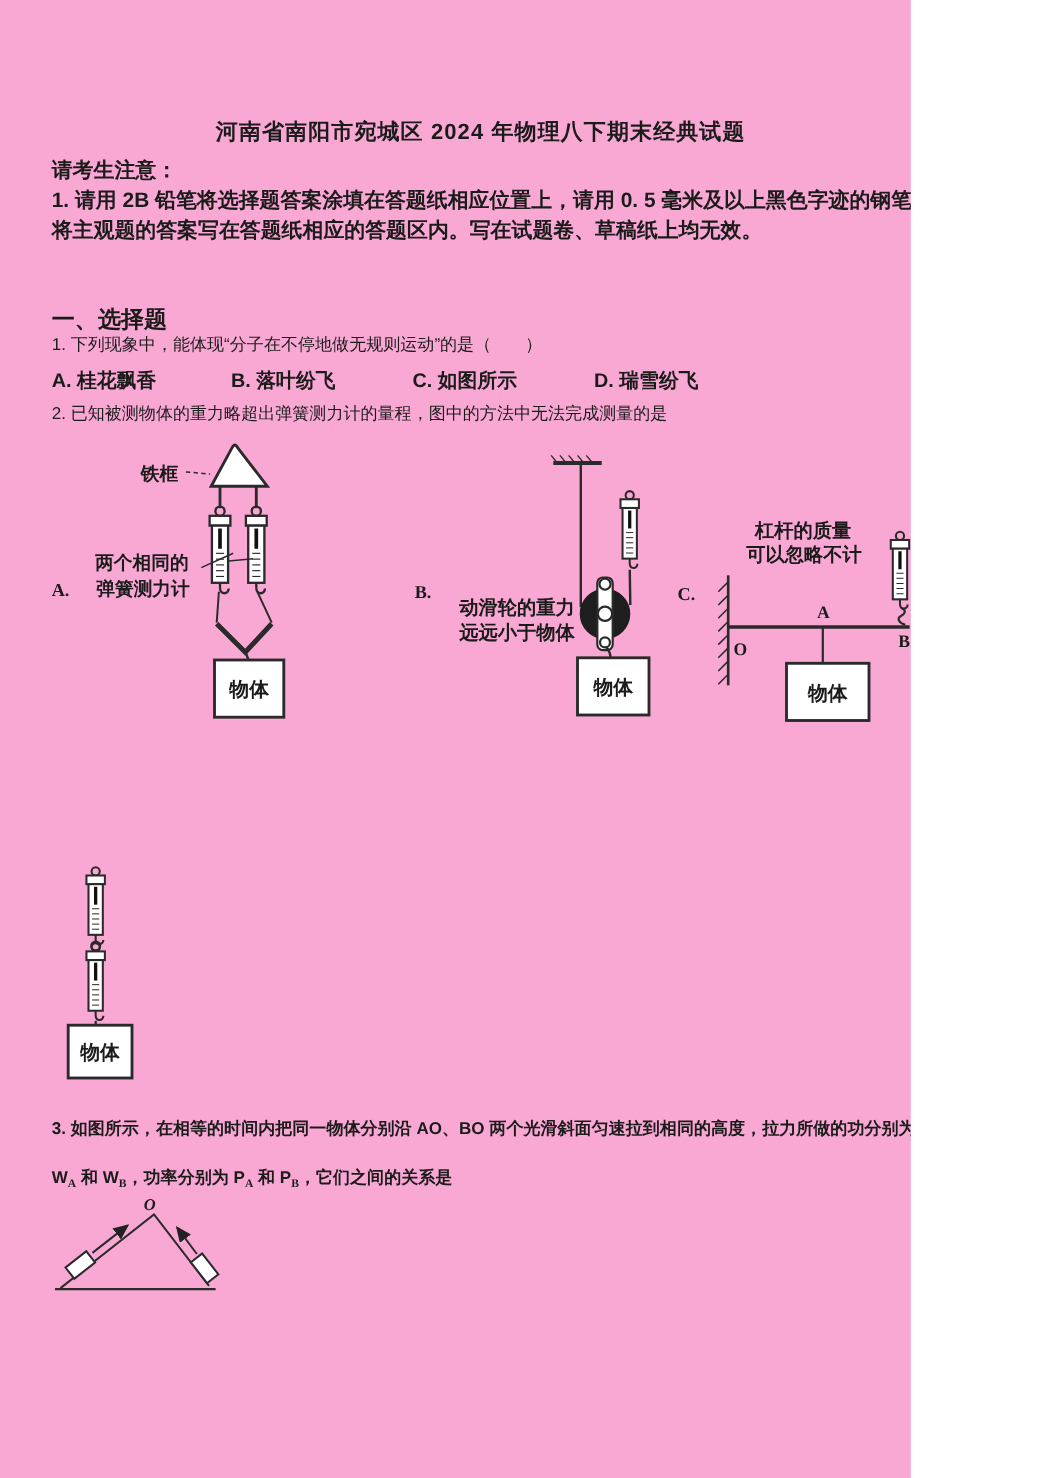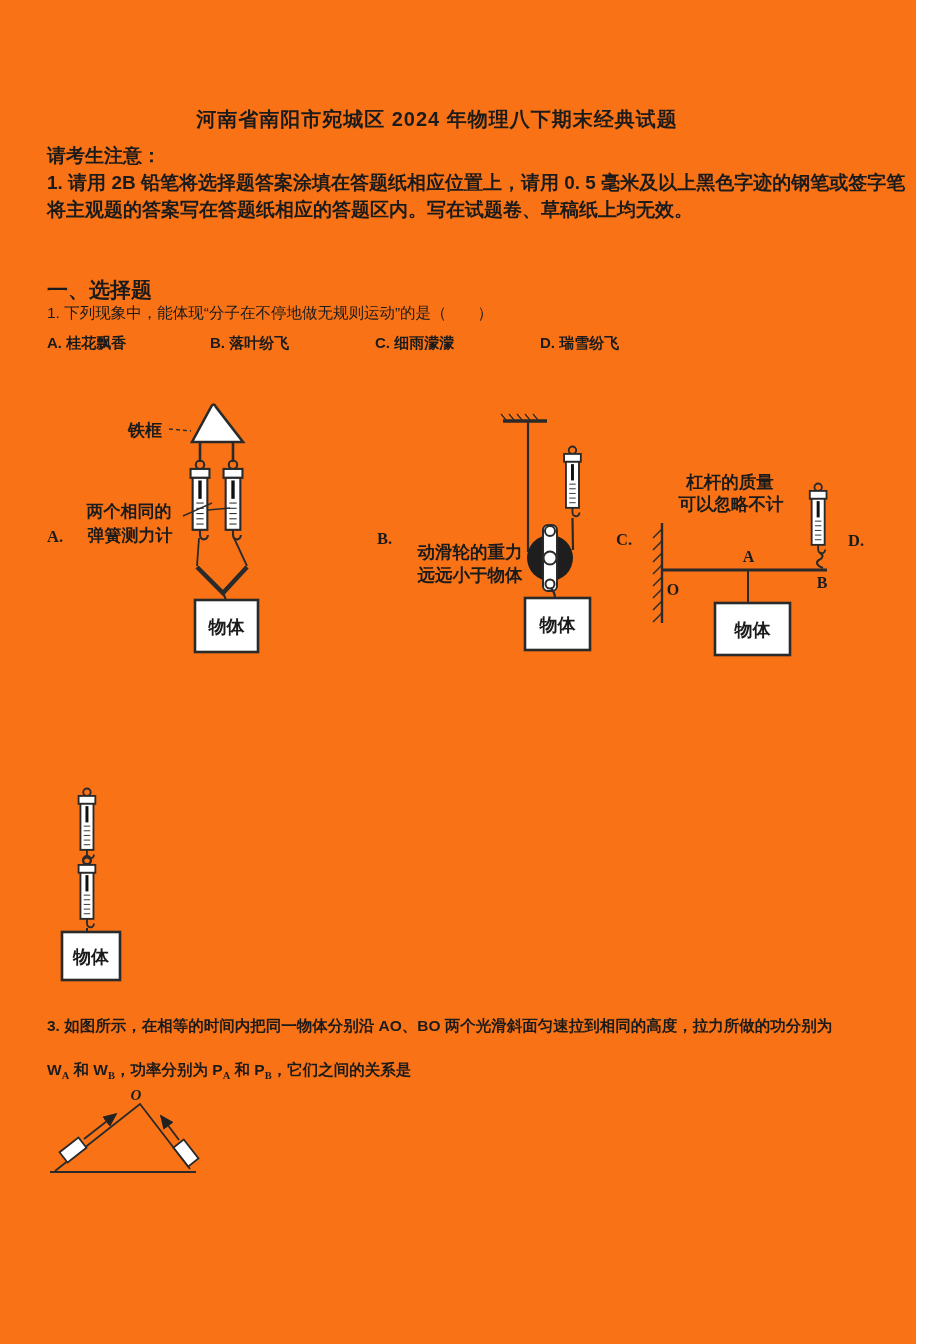--- a/index.html
+++ b/index.html
@@ -1,28 +1,28 @@
 <!DOCTYPE html>
 <html><head>
 <meta charset="utf-8">
 <style>
   html,body{margin:0;padding:0;}
   body{background:#ffffff;}
-  .page{position:relative;width:916px;height:1344px;background:#f97316;overflow:hidden;
+  .page{position:relative;width:828px;height:1344px;background:#f9a8d4;overflow:hidden;
         font-family:"Liberation Sans","DejaVu Sans",sans-serif;color:#1b1b1b;}
   .abs{position:absolute;}
   .title{position:absolute;top:106px;left:0;width:874px;text-align:center;
          font-size:20px;font-weight:700;letter-spacing:1px;margin:0;}
   .notice{position:absolute;left:47px;top:142px;width:868px;font-size:19px;
           line-height:27px;font-weight:600;}
   .sec-head{left:47px;top:276px;font-size:21px;font-weight:700;}
   .q-text{left:47px;font-size:15.5px;font-weight:400;white-space:nowrap;}
   .q1-text{top:303px;}
   .q2-text{top:366px;}
-  .opt{position:absolute;top:334px;font-size:15px;font-weight:600;white-space:nowrap;}
+  .opt{position:absolute;top:334px;font-size:18px;font-weight:600;white-space:nowrap;}
   .fig-letter{position:absolute;font-size:16.5px;font-weight:700;
               font-family:"Liberation Serif","DejaVu Serif",serif;}
   .q3-line{left:47px;font-size:15.5px;font-weight:600;white-space:nowrap;}
   .q3-line sub{font-size:10.5px;font-family:"Liberation Serif","DejaVu Serif",serif;}
   svg{overflow:visible;}
   svg .stroke{stroke:#2a2a2a;fill:none;}
   svg .fillw{fill:#ffffff;stroke:#2a2a2a;}
   svg text{fill:#1b1b1b;}
   .anno{font:600 17px "Liberation Sans","DejaVu Sans",sans-serif;}
   .anno-bold{font:700 17.5px "Liberation Sans","DejaVu Sans",sans-serif;}
@@ -60,23 +60,24 @@
     <div>请考生注意：</div>
     <div>1. 请用 2B 铅笔将选择题答案涂填在答题纸相应位置上，请用 0. 5 毫米及以上黑色字迹的钢笔或签字笔将主观题的答案写在答题纸相应的答题区内。写在试题卷、草稿纸上均无效。</div>
   </div>
 
   <div class="abs sec-head">一、选择题</div>
 
   <div class="abs q-text q1-text">1. 下列现象中，能体现“分子在不停地做无规则运动”的是（　　）</div>
 
   <span class="opt" style="left:47px">A. 桂花飘香</span>
   <span class="opt" style="left:210px">B. 落叶纷飞</span>
-  <span class="opt" style="left:375px">C. 细雨濛濛</span>
+  <span class="opt" style="left:375px">C. 如图所示</span>
   <span class="opt" style="left:540px">D. 瑞雪纷飞</span>
 
+  <div class="abs q-text q2-text">2. 已知被测物体的重力略超出弹簧测力计的量程，图中的方法中无法完成测量的是</div>
 
   <span class="fig-letter" style="left:47px;top:527px">A.</span>
   <span class="fig-letter" style="left:377px;top:529px">B.</span>
   <span class="fig-letter" style="left:616px;top:530px">C.</span>
   <span class="fig-letter" style="left:848px;top:531px">D.</span>
 
   <svg class="abs" style="left:85px;top:396px" width="200" height="266" viewBox="0 0 200 266">
     <text x="60" y="40" text-anchor="middle" class="anno">铁框</text>
     <line x1="84" y1="33" x2="106" y2="35" class="stroke" stroke-width="1.4" stroke-dasharray="4 3"></line>
     <path d="M107,46 L126,11 Q128.5,6 131,11 L158,46 Z" class="fillw" stroke-width="2.6"></path>

